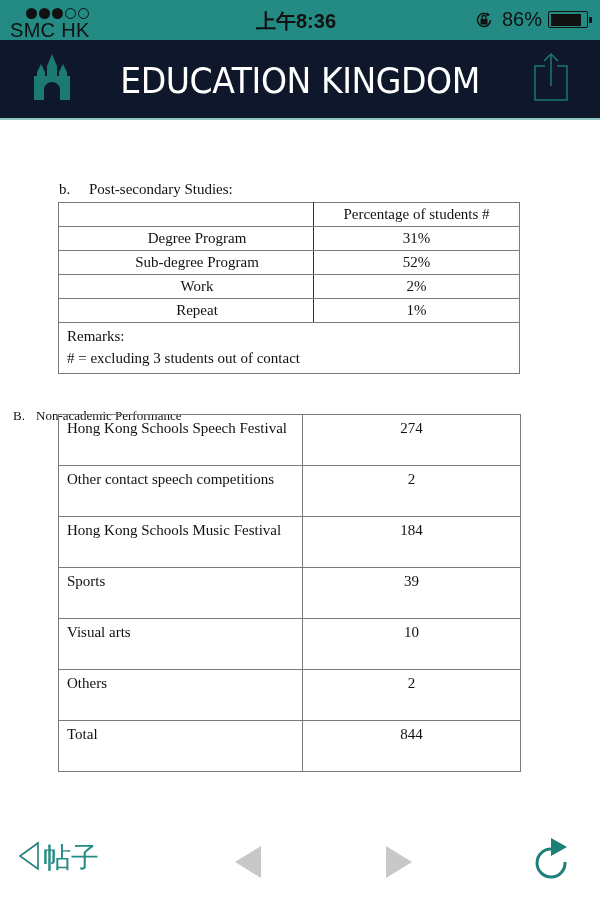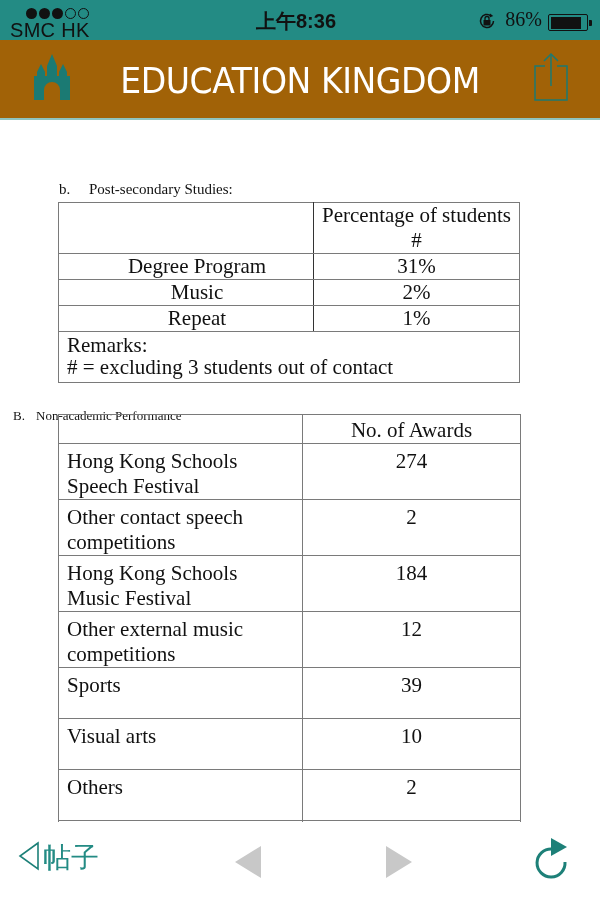--- a/index.html
+++ b/index.html
@@ -12,48 +12,48 @@
       background: #238b84; color: #111;
       font-family: "Liberation Sans", sans-serif; font-size: 20px;
     }
     .statusbar .left { position: absolute; left: 10px; top: 8px; display: flex; align-items: center; flex-direction: column; }
     .signal { display: flex; align-items: center; gap: 2px; margin-right: 6px; }
     .dot { width: 11px; height: 11px; border-radius: 50%; background: #111; }
     .dot.empty { background: transparent; border: 1.3px solid #111; }
     .carrier { margin-right: 22px; letter-spacing: 0.3px; }
     .network { }
     .clock { position: absolute; left: 256px; top: 8px; font-weight: bold; }
-    .statusbar .right { position: absolute; right: 12px; top: 8px; display: flex; align-items: flex-end; font-family: Liberation Serif, serif; }
+    .statusbar .right { position: absolute; right: 12px; top: 8px; display: flex; align-items: center; }
     .lock-icon { width: 20px; height: 20px; margin-right: 8px; position: relative; }
     .battery-pct { margin-right: 6px; }
     .battery { width: 40px; height: 17px; border: 1.5px solid #111; border-radius: 2px; padding: 1.5px; position: relative; }
     .battery-fill { height: 100%; background: #111; }
     .battery-cap { position: absolute; right: -5px; top: 5px; width: 3px; height: 6px; background: #111; border-radius: 0 1px 1px 0; }
 
     
     .navbar {
       position: absolute; left: 0; top: 40px; width: 600px; height: 80px;
-      background: #a16207; border-bottom: 2px solid #8fc4bf;
+      background: #0f172a; border-bottom: 2px solid #8fc4bf;
     }
     .castle-icon { position: absolute; left: 33px; top: 14px; width: 38px; height: 46px; }
     .app-title {
       position: absolute; left: 0; right: 0; top: 20px; text-align: center;
       font-family: "DejaVu Sans", sans-serif; font-size: 36px; color: #ffffff;
       letter-spacing: -0.5px; font-weight: normal;
       transform: scaleX(0.92);
     }
     .share-icon { position: absolute; left: 534px; top: 12px; width: 34px; height: 50px; }
 
     
     .doc { position: absolute; left: 0; top: 122px; width: 600px; height: 700px; font-size: 15px; }
     .section-b-small { position: absolute; left: 59px; top: 59px; font-size: 15px; }
     .section-b-small .num { display: inline-block; width: 30px; }
 
     table { border-collapse: collapse; position: absolute; }
-    td { border: 1px solid #7a7a7a; font-size: 21px; }
+    td { border: 1px solid #7a7a7a; font-size: 15px; }
 
     .t1 { left: 58px; top: 80px; width: 462px; }
     .t1 td { height: 24px; text-align: center; padding: 0 6px; }
     .t1 td.c1 { width: 255px; border-right: 1.3px solid #333; padding-left: 28px; }
     .t1 td.remarks { text-align: left; padding: 2px 8px 4px 8px; height: 48px; line-height: 22px; margin-top: 12px; }
 
     .section-B { position: absolute; left: 13px; top: 286px; font-size: 13px; }
     .section-B .num { display: inline-block; width: 23px; }
 
     .t2 { left: 58px; top: 292px; width: 463px; }
@@ -136,21 +136,25 @@
     <tbody>
         <tr>
       <td class="c1"></td>
       <td>Percentage of students #</td>
     </tr>
     <tr>
       <td class="c1">Degree Program</td>
       <td>31%</td>
     </tr>
     <tr>
-      <td class="c1">Music</td>
+      <td class="c1">Sub-degree Program</td>
+      <td>52%</td>
+    </tr>
+    <tr>
+      <td class="c1">Work</td>
       <td>2%</td>
     </tr>
     <tr>
       <td class="c1">Repeat</td>
       <td>1%</td>
     </tr>
     <tr>
       <td class="remarks" colspan="2">
         <div>Remarks:</div>
         <div># = excluding 3 students out of contact</div>
@@ -158,39 +162,31 @@
     </tr>
   </tbody>
     </table>
 
   <div class="section-B">
     <span class="num">B.</span><span>Non-academic Performance</span>
   </div>
 
   <table class="t2">
     <tbody>
-        <tr class="head">
-      <td class="c1"></td>
-      <td class="c2">No. of Awards</td>
-    </tr>
     <tr>
       <td class="c1">Hong Kong Schools Speech Festival</td>
       <td class="c2">274</td>
     </tr>
     <tr>
       <td class="c1">Other contact speech competitions</td>
       <td class="c2">2</td>
     </tr>
     <tr>
       <td class="c1">Hong Kong Schools Music Festival</td>
       <td class="c2">184</td>
-    </tr>
-    <tr>
-      <td class="c1">Other external music competitions</td>
-      <td class="c2">12</td>
     </tr>
     <tr>
       <td class="c1">Sports</td>
       <td class="c2">39</td>
     </tr>
     <tr>
       <td class="c1">Visual arts</td>
       <td class="c2">10</td>
     </tr>
     <tr>

